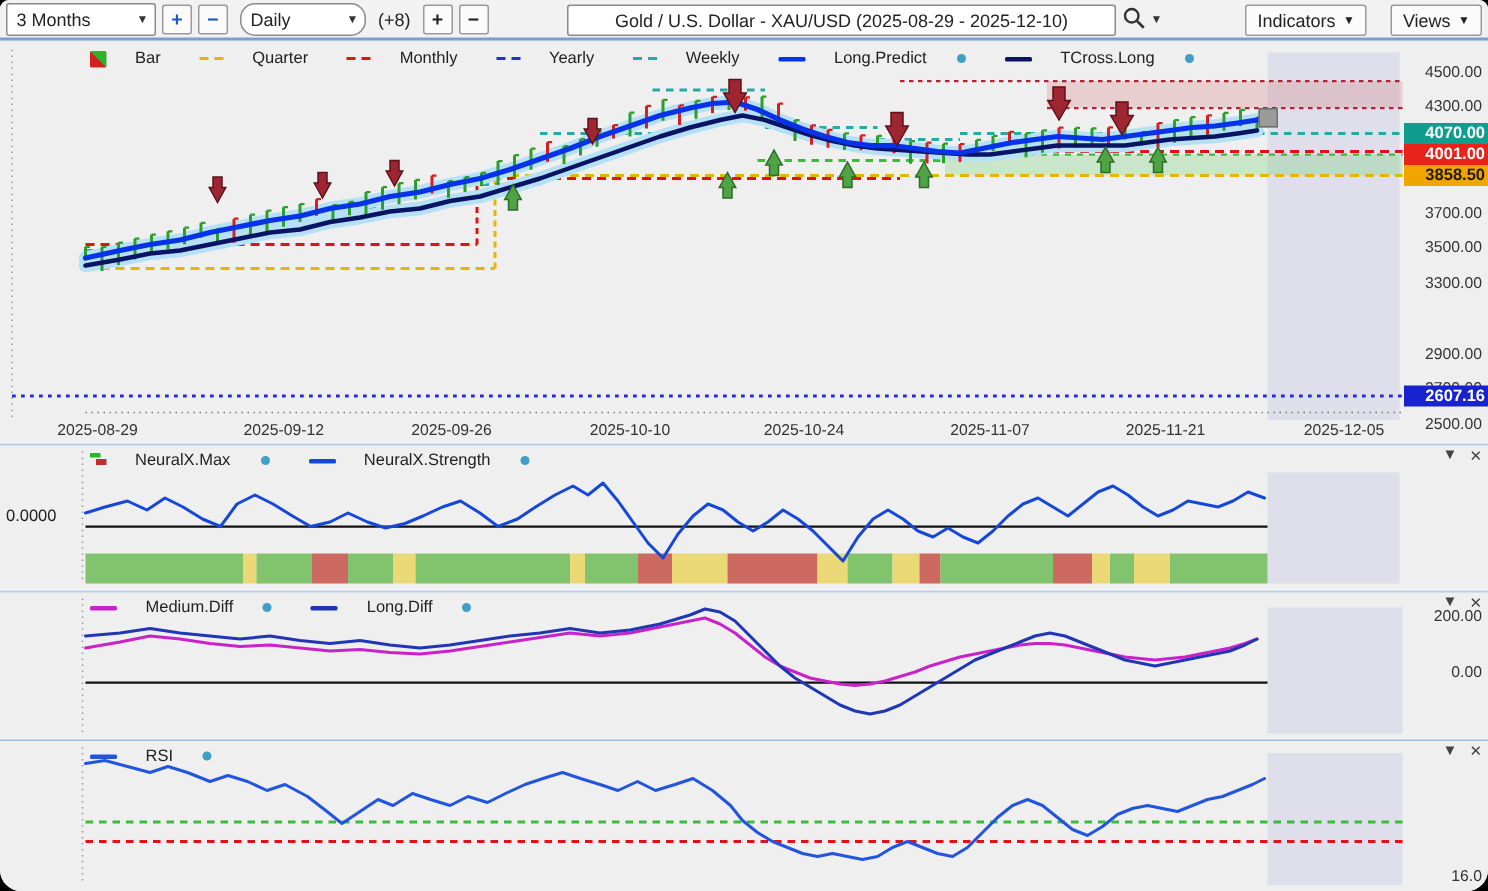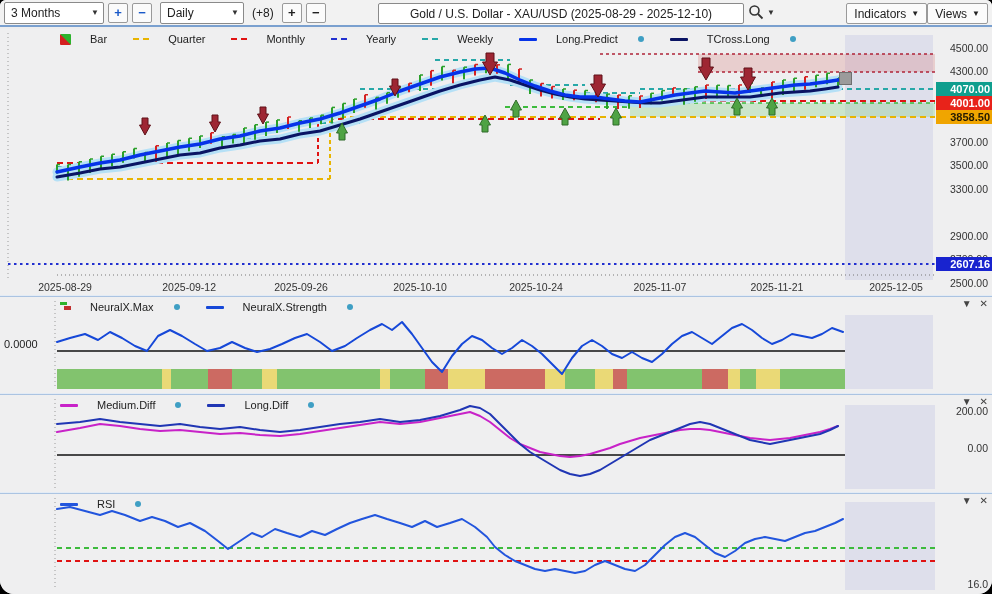--- a/index.html
+++ b/index.html
@@ -12,21 +12,21 @@
          font-size:12px;padding:0 4px 0 6px;gap:6px;cursor:default;text-align:right;}
   .combo .caret{font-size:8px;color:#333;}
   .sqbtn{width:18px;height:18px;background:#fbfbfb;border:1px solid #9a9a9a;border-radius:2px;display:flex;
          align-items:center;justify-content:center;font-size:13px;font-weight:bold;line-height:1;}
   .sqbtn.blue{color:#1858c8;}
   .sqbtn.dark{color:#222;}
   #offset-label{font-size:12px;color:#222;margin:0 4px;}
   #symbol-box{position:absolute;left:378px;top:3px;width:364px;height:19px;background:#fff;border:1px solid #8a8a8a;
               border-radius:2px;font-size:12px;display:flex;align-items:center;justify-content:center;white-space:nowrap;}
   #search-wrap{position:absolute;left:748px;top:4px;display:flex;align-items:center;gap:3px;}
-  #toolbar-right{position:absolute;right:4px;top:3px;display:flex;gap:0;}
+  #toolbar-right{position:absolute;right:4px;top:3px;display:flex;gap:16px;}
   .tbtn{height:19px;background:#fbfbfb;border:1px solid #9a9a9a;border-radius:2px;font-size:12px;
         display:flex;align-items:center;padding:0 7px;gap:5px;}
   .tbtn .caret{font-size:8px;}
   
   .sep{position:absolute;left:0;width:992px;height:2px;background:linear-gradient(#ffffff,#8fb0d8);}
   .panel{position:absolute;left:0;width:992px;background:#efeff0;}
   .panel svg{position:absolute;left:0;top:0;}
   .legend-row{position:absolute;left:60px;top:4px;display:flex;gap:26px;align-items:center;font-size:11px;z-index:5;}
   .legend-item{display:flex;align-items:center;gap:19px;cursor:default;}
   .sw-dash{width:16px;height:0;border-top:2px dashed currentColor;}
@@ -51,21 +51,21 @@
 
 <div id="app">
 
   <div id="toolbar">
     <div class="combo" style="width:88px;justify-content:space-between;">
       <span>3 Months</span>
       <span class="caret">▼</span>
     </div>
     <div class="sqbtn blue">+</div>
     <div class="sqbtn blue">−</div>
-    <div class="combo" style="width:72px;justify-content:space-between;margin-left:4px;">
+    <div class="combo" style="width:72px;justify-content:space-between;margin-left:4px;border-radius:10px;">
       <span>Daily</span>
       <span class="caret">▼</span>
     </div>
     <span id="offset-label">(+8)</span>
     <div class="sqbtn dark">+</div>
     <div class="sqbtn dark">−</div>
     <div id="symbol-box">Gold / U.S. Dollar - XAU/USD (2025-08-29 - 2025-12-10)</div>
     <div id="search-wrap">
       <svg width="16" height="16" viewBox="0 0 16 16">
         <circle cx="6.5" cy="6.5" r="4.5" fill="none" stroke="#333" stroke-width="1.6"></circle>

